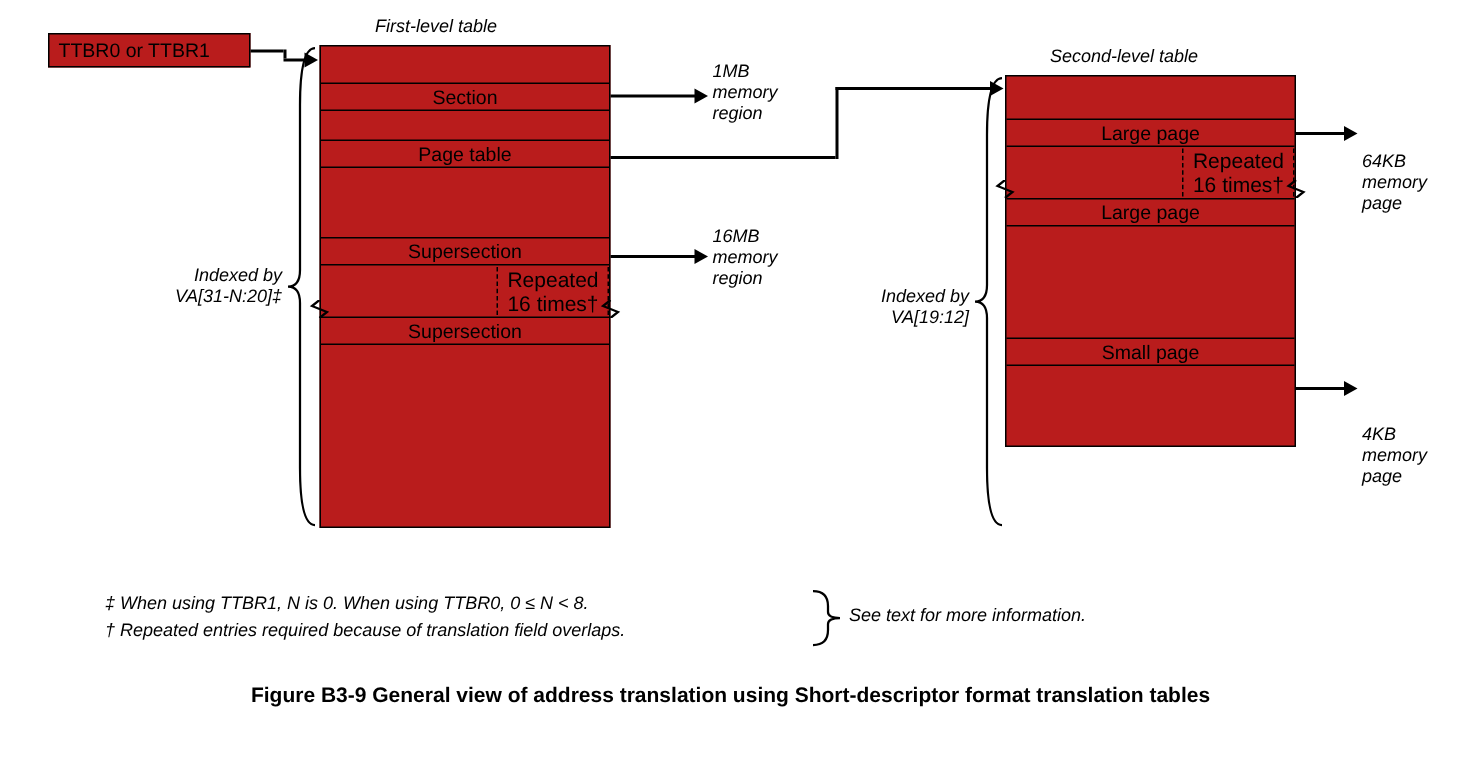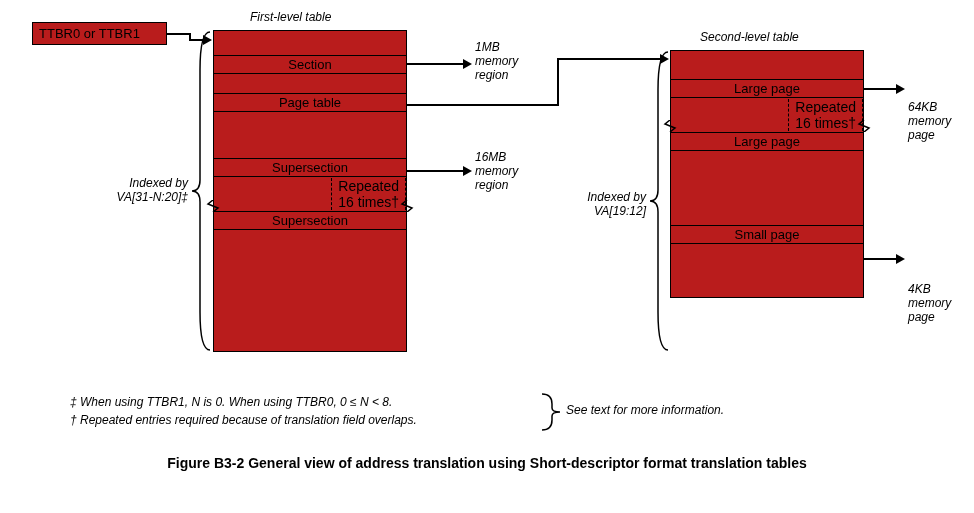--- a/index.html
+++ b/index.html
@@ -169,13 +169,13 @@
   <div>page</div>
 </div>
 
 <div class="abs label" style="left:70px; top:395px;">‡ When using TTBR1, N is 0. When using TTBR0, 0 ≤ N &lt; 8.</div>
 <div class="abs label" style="left:70px; top:413px;">† Repeated entries required because of translation field overlaps.</div>
 <svg class="abs" style="left:540px; top:392px;" width="22" height="40">
   <path d="M2 2 Q12 2 12 12 L12 16 Q12 20 20 20 Q12 20 12 24 L12 28 Q12 38 2 38" fill="none" stroke="#000" stroke-width="1.5"></path>
 </svg>
 <div class="abs label" style="left:566px; top:403px;">See text for more information.</div>
 
-<div class="abs caption" style="left:70px; top:455px; width:834px;">Figure B3-2 General view of address translation using Short-descriptor format translation tables</div>
+<div class="abs caption" style="left:70px; top:455px; width:834px;">Figure B3-9 General view of address translation using Short-descriptor format translation tables</div>
 
 </body></html>

